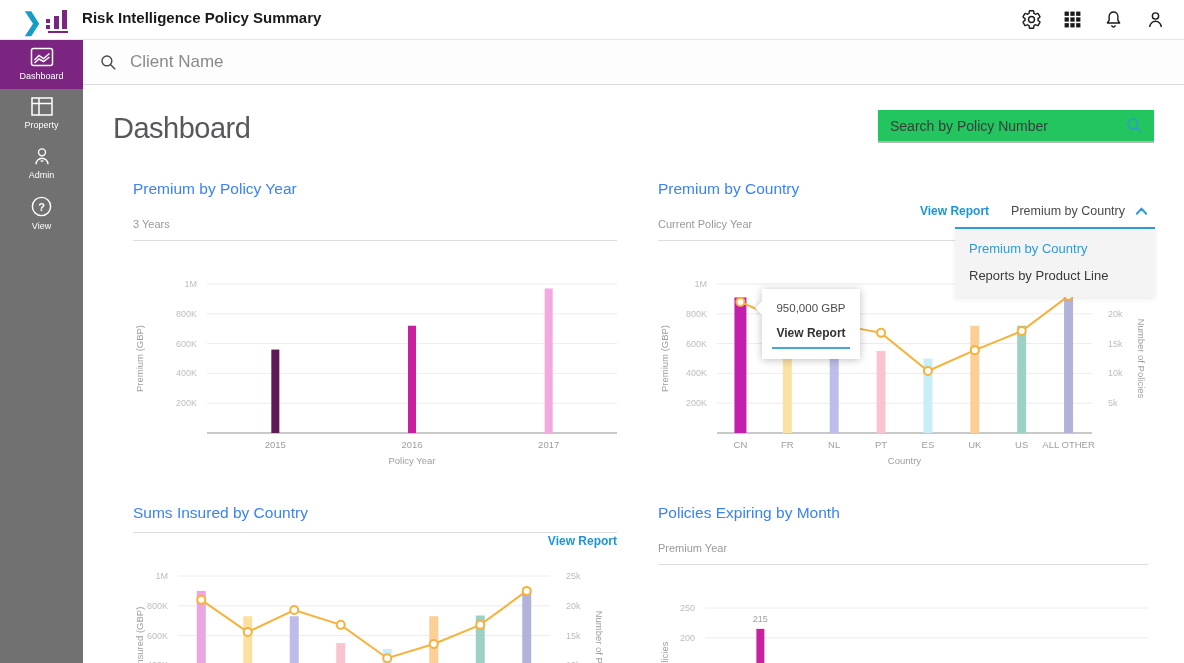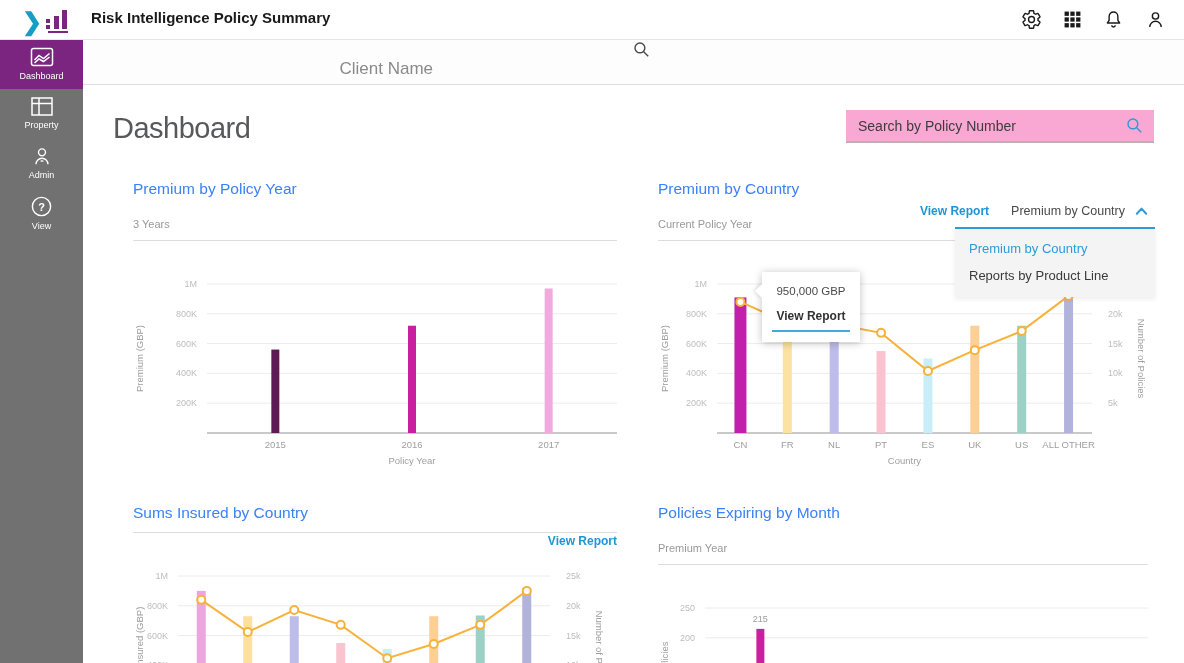--- a/index.html
+++ b/index.html
@@ -4,43 +4,43 @@
 <style>
   * { margin:0; padding:0; box-sizing:border-box; }
   html,body { width:1184px; height:663px; overflow:hidden; background:#fff;
     font-family:"Liberation Sans", sans-serif; }
 
   
   .app-header { position:absolute; left:0; top:0; width:1184px; height:40px; background:#fff;
     border-bottom:1px solid #e6e6e6; display:flex; align-items:center; z-index:20; }
   .logo { display:flex; align-items:flex-end; margin-left:22px; height:26px; }
   .logo .chev { color:#149ec6; font-size:24px; font-weight:bold; line-height:22px; margin-right:3px; }
-  .app-title { font-size:15px; font-weight:bold; color:#1a1a1a; margin-left:18px; margin-bottom:4px; }
+  .app-title { font-size:15px; font-weight:bold; color:#1a1a1a; margin-left:9px; margin-bottom:4px; }
   .header-icons { margin-left:auto; margin-right:18px; display:flex; align-items:center; gap:21px; }
   .hicon { cursor:pointer; display:flex; }
 
   
   .client-row { position:absolute; left:83px; top:40px; width:1101px; height:45px; background:#fdfdfd;
-    border-bottom:1px solid #ddd; display:flex; align-items:center; z-index:5;flex-direction:column; }
+    border-bottom:1px solid #ddd; display:flex; align-items:center; z-index:5; }
   .client-row .mag { margin-left:16px; display:flex; }
   .client-input { border:none; outline:none; background:transparent; font-size:17px; color:#555;
     margin-left:12px; width:600px; font-family:"Liberation Sans", sans-serif; }
   .client-input::placeholder { color:#8a8a8a; opacity:1; }
 
   
   .sidebar { position:absolute; left:0; top:40px; width:83px; height:623px; background:#717171; z-index:10; }
   .side-item { width:83px; padding:7px 0 8px 0; display:flex; flex-direction:column; align-items:center;
     color:#fff; cursor:pointer; }
   .side-item.active { background:#7b2480; }
   .side-label { font-size:9px; margin-top:3px; }
 
   
   .main { position:absolute; left:83px; top:85px; width:1101px; height:578px; background:#fff; }
   .page-title { font-size:29px; font-weight:400; color:#57585a; margin:27px 0 0 30px; letter-spacing:-0.5px; }
-  .policy-search { position:absolute; top:25px; right:30px; width:308px; height:33px; background:#f9a8d4;
+  .policy-search { position:absolute; top:25px; right:30px; width:276px; height:33px; background:#22c55e;
     border-bottom:2px solid #b5b5b5; display:flex; align-items:center; }
   .policy-input { flex:1; border:none; outline:none; background:transparent; font-size:14px; color:#333;
     margin-left:12px; font-family:"Liberation Sans", sans-serif; }
   .policy-input::placeholder { color:#3c3c3c; opacity:1; }
   .policy-search .mag { margin-right:10px; display:flex; cursor:pointer; }
 
   .charts-row { display:flex; gap:41px; margin:0 36px 0 50px; }
   .row1 { margin-top:35px; }
   .row2 { margin-top:30px; }
   .panel { position:relative; }
@@ -52,21 +52,21 @@
   .panel-controls { position:absolute; right:0; top:24px; display:flex; align-items:center; gap:22px; z-index:6; }
   .view-report { color:#1e95d4; font-size:12px; font-weight:bold; cursor:pointer; }
   .dd-toggle { display:flex; align-items:center; gap:10px; cursor:pointer; }
   .dd-selected { font-size:12.5px; color:#4a4a4a; }
 
   .dropdown-panel { position:absolute; top:47px; right:-7px; width:200px; background:#f4f4f4;
     border-top:2px solid #2e9bd6; z-index:7; box-shadow:0 2px 5px rgba(0,0,0,.08); padding:6px 0 8px 0; }
   .dd-option { font-size:13px; padding:6px 14px; cursor:pointer; color:#3a3a3a; }
   .dd-option.selected { color:#2e9bd6; }
 
-  .chart-tooltip { position:absolute; left:104px; top:92px; width:98px; background:#fff; z-index:6;
+  .chart-tooltip { position:absolute; left:104px; top:109px; width:98px; background:#fff; z-index:6;
     box-shadow:0 1px 8px rgba(0,0,0,.25); text-align:center; padding:13px 6px 10px 6px; }
   .chart-tooltip::before { content:""; position:absolute; left:-5px; top:14px; width:10px; height:10px;
     background:#fff; transform:rotate(45deg); box-shadow:-2px 2px 3px rgba(0,0,0,.08); }
   .tt-value { font-size:11.5px; color:#4a4a4a; }
   .tt-action { font-size:12px; font-weight:bold; color:#333; margin-top:12px; cursor:pointer; }
   .tt-underline { width:78px; height:2px; background:#45a7da; margin:7px auto 0 auto; }
 
   svg.chart { display:block; margin-top:1px; }
   svg.chart text { font-family:"Liberation Sans", sans-serif; }
   .tick { font-size:9px; fill:#bdbdbd; }

